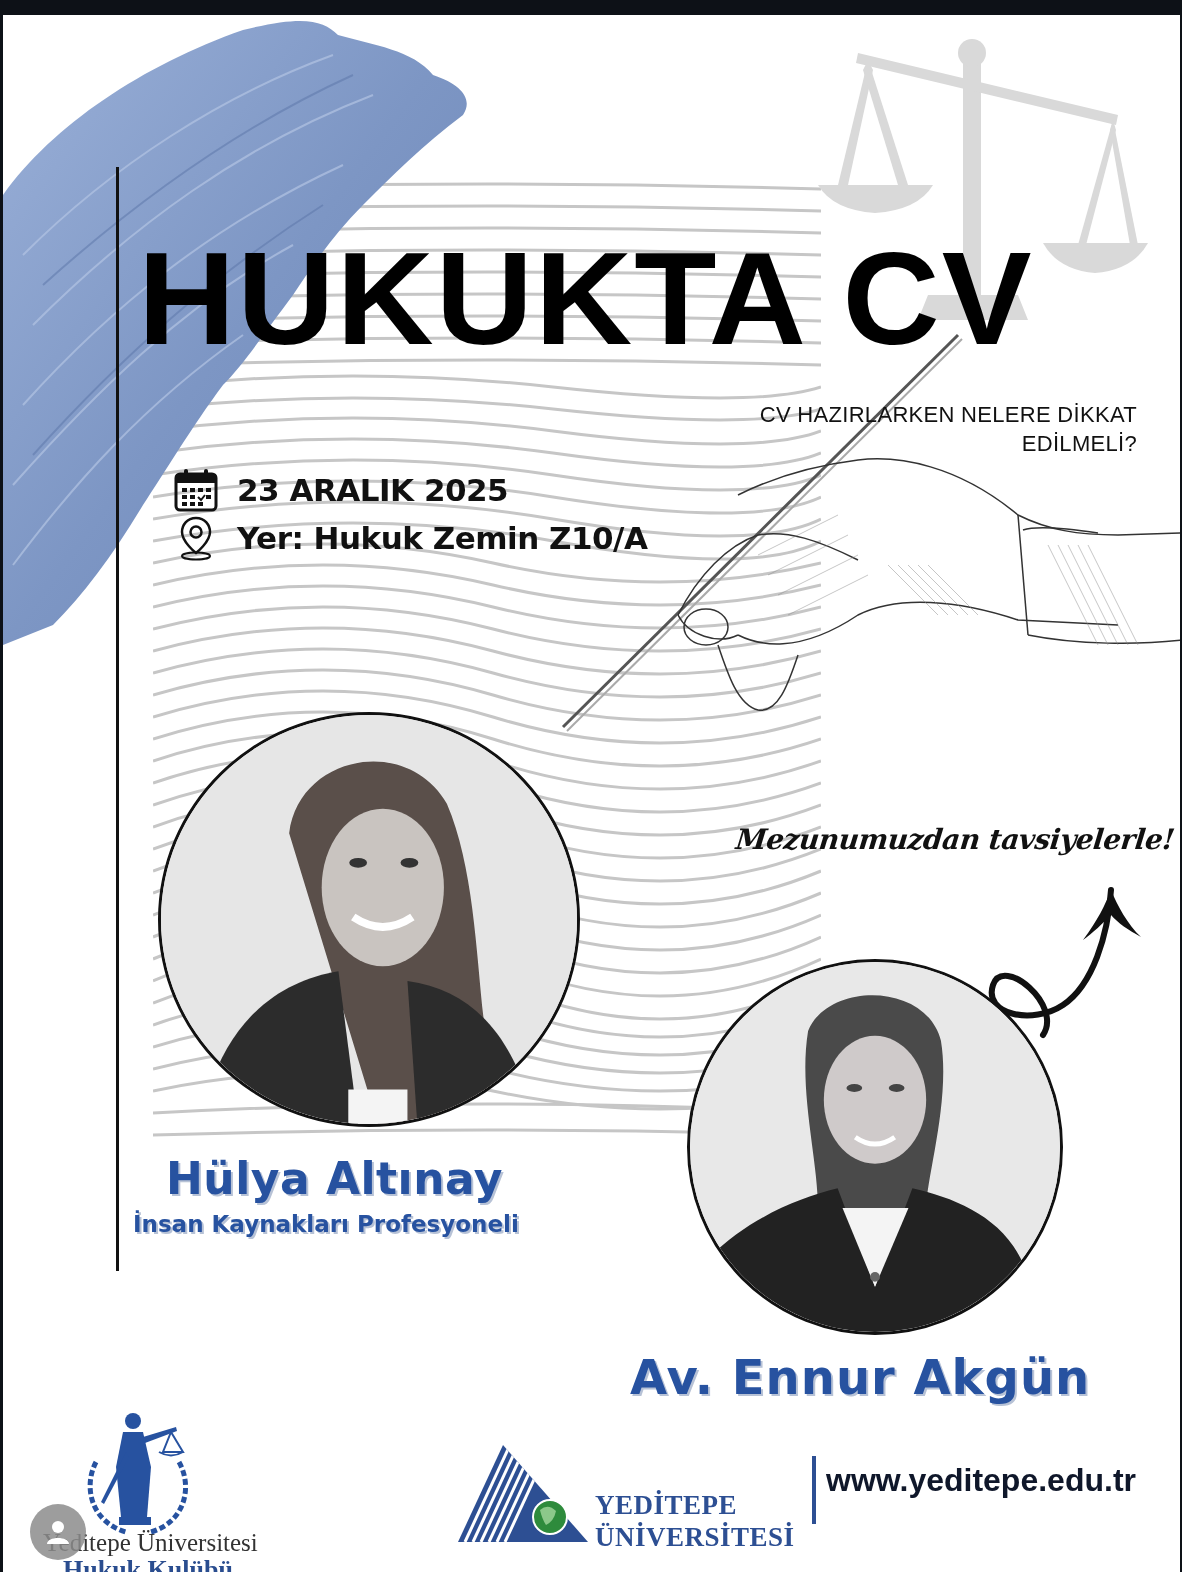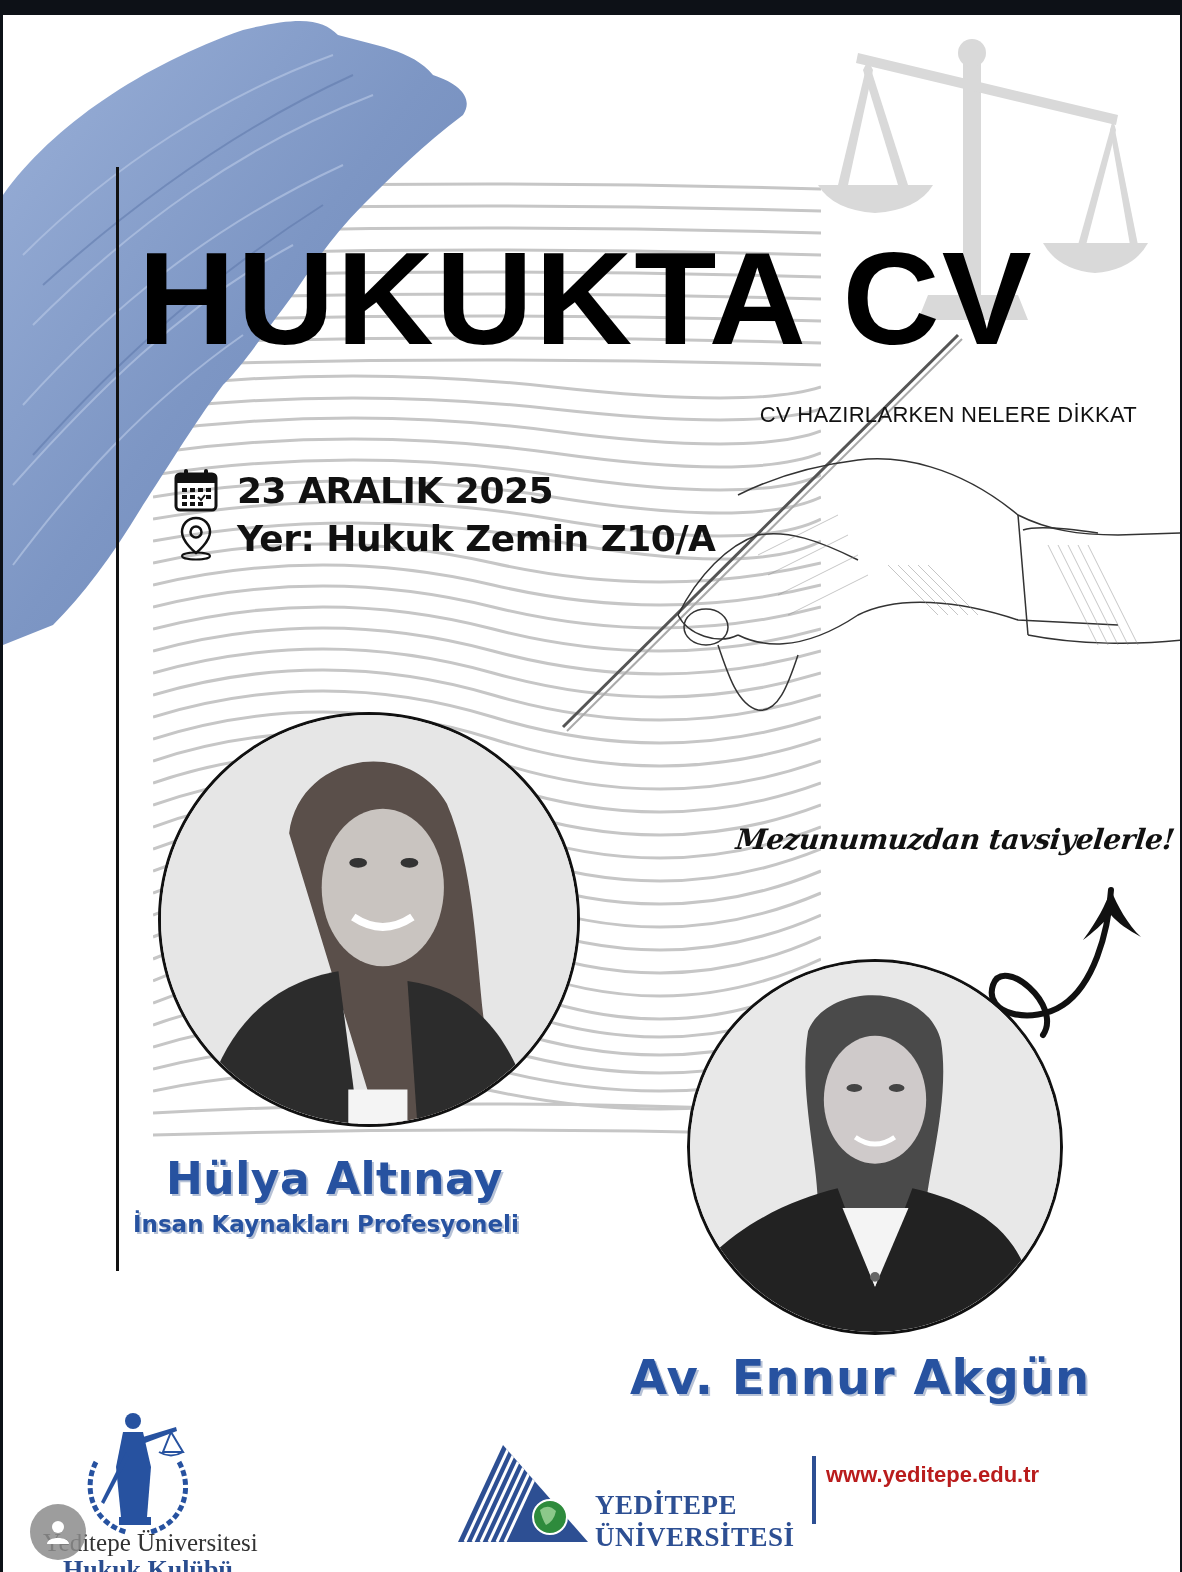--- a/index.html
+++ b/index.html
@@ -20,21 +20,21 @@
     transform: scaleX(1.02); transform-origin: left top;
   }
   .subtitle {
     position: absolute; right: 43px; top: 385px; text-align: right;
     font-family: Liberation Sans, sans-serif; font-weight: 300;
     font-size: 22px; line-height: 29px; color: #111; letter-spacing: 0.3px;
   }
   .hand { position: absolute; left: 555px; top: 300px; width: 625px; height: 420px; }
   .info-row { position: absolute; left: 170px; display: flex; align-items: center; }
   .info-row .ico { width: 46px; height: 46px; margin-right: 18px; }
-  .info-row .txt { font-family: "DejaVu Sans", sans-serif; font-weight: 700; font-size: 36px; color: #111; letter-spacing: -0.5px; }
+  .info-row .txt { font-family: "DejaVu Sans", sans-serif; font-weight: 700; font-size: 31px; color: #111; letter-spacing: -0.5px; }
   .row-date { top: 452px; }
   .row-place { top: 500px; }
   .photo {
     position: absolute; border: 3px solid #111; border-radius: 50%; overflow: hidden; background: #e9e9e9;
   }
   .photo-1 { left: 155px; top: 697px; width: 422px; height: 415px; }
   .photo-2 { left: 684px; top: 944px; width: 376px; height: 376px; }
   .photo svg { width: 100%; height: 100%; display: block; }
   .tagline {
     position: absolute; left: 733px; top: 808px;
@@ -65,21 +65,21 @@
   }
   .uni-logo { position: absolute; left: 455px; top: 1430px; width: 130px; height: 97px; }
   .uni-name {
     position: absolute; left: 592px; top: 1447px;
     font-family: "Liberation Serif", serif; font-weight: 700; color: #2d4f93;
     font-size: 27px; line-height: 32px; letter-spacing: 0.5px; margin-top: 27px;
   }
   .uni-divider { position: absolute; left: 809px; top: 1441px; width: 4px; height: 68px; background: #2d4f93; }
   .uni-url {
     position: absolute; left: 823px; top: 1447px;
-    font-family: "Liberation Sans", sans-serif; font-weight: 700; font-size: 22px; color: #b91c1c;
+    font-family: "Liberation Sans", sans-serif; font-weight: 700; font-size: 32px; color: #0f172a;
   }
 </style>
 </head>
 <body>
 
 <div class="poster">
 
   <svg class="waves" viewBox="0 0 668 975" preserveAspectRatio="none">
     <g fill="none" stroke="#c6c6c6" stroke-width="3">
       <path d="M0 14 Q334 4 668 14"></path>
@@ -186,20 +186,21 @@
       <path d="M200 240 L280 200 M210 260 L290 220 M220 280 L300 240 M230 300 L310 260"></path>
       <path d="M330 250 L380 300 M340 250 L390 300 M350 250 L400 300 M360 250 L410 300 M370 250 L420 300"></path>
       <path d="M490 230 L540 330 M500 230 L550 330 M510 230 L560 330 M520 230 L570 330 M530 230 L580 330"></path>
     </g>
   </svg>
 
   <h1 class="title">HUKUKTA CV</h1>
 
   <div class="subtitle">
     <div>CV HAZIRLARKEN NELERE DİKKAT</div>
+    <div>EDİLMELİ?</div>
   </div>
 
   <div class="info-row row-date">
     <svg class="ico" viewBox="0 0 46 46">
       <rect x="3" y="7" width="40" height="36" rx="4" fill="none" stroke="#111" stroke-width="3"></rect>
       <rect x="3" y="7" width="40" height="9" fill="#111"></rect>
       <rect x="11" y="2" width="4" height="10" rx="2" fill="#111"></rect>
       <rect x="31" y="2" width="4" height="10" rx="2" fill="#111"></rect>
       <g fill="#111">
         <rect x="9" y="21" width="5" height="4"></rect>

